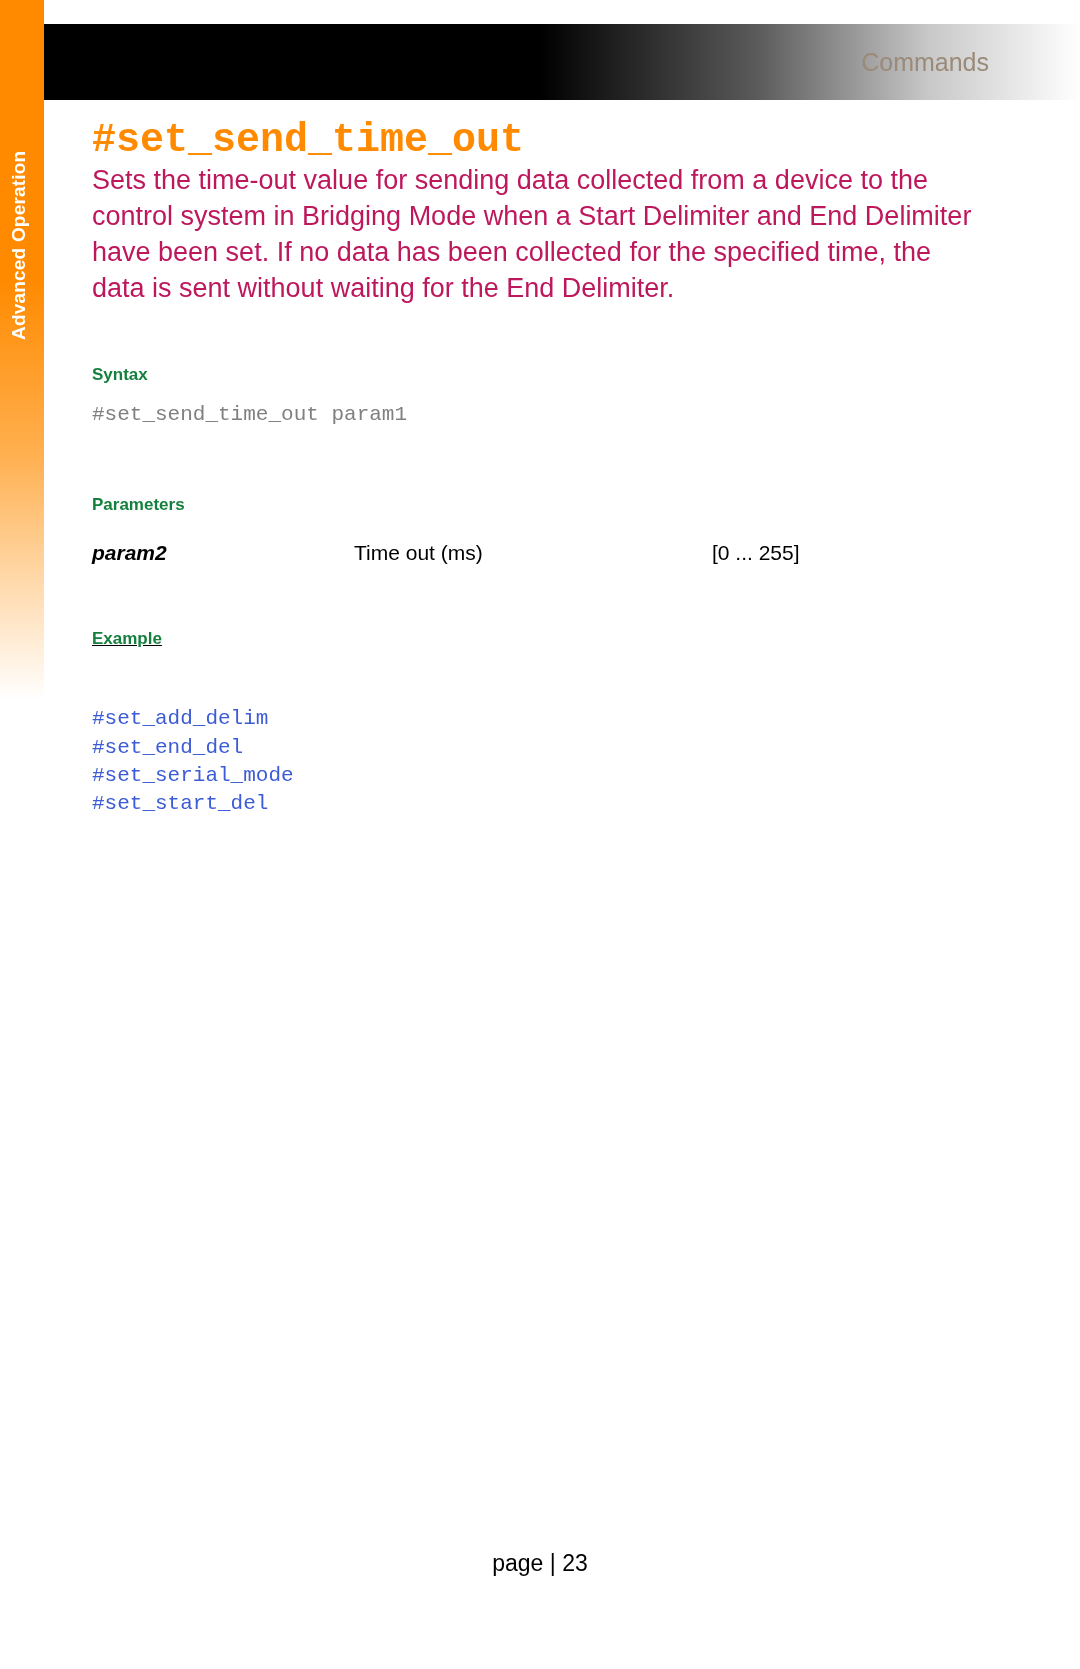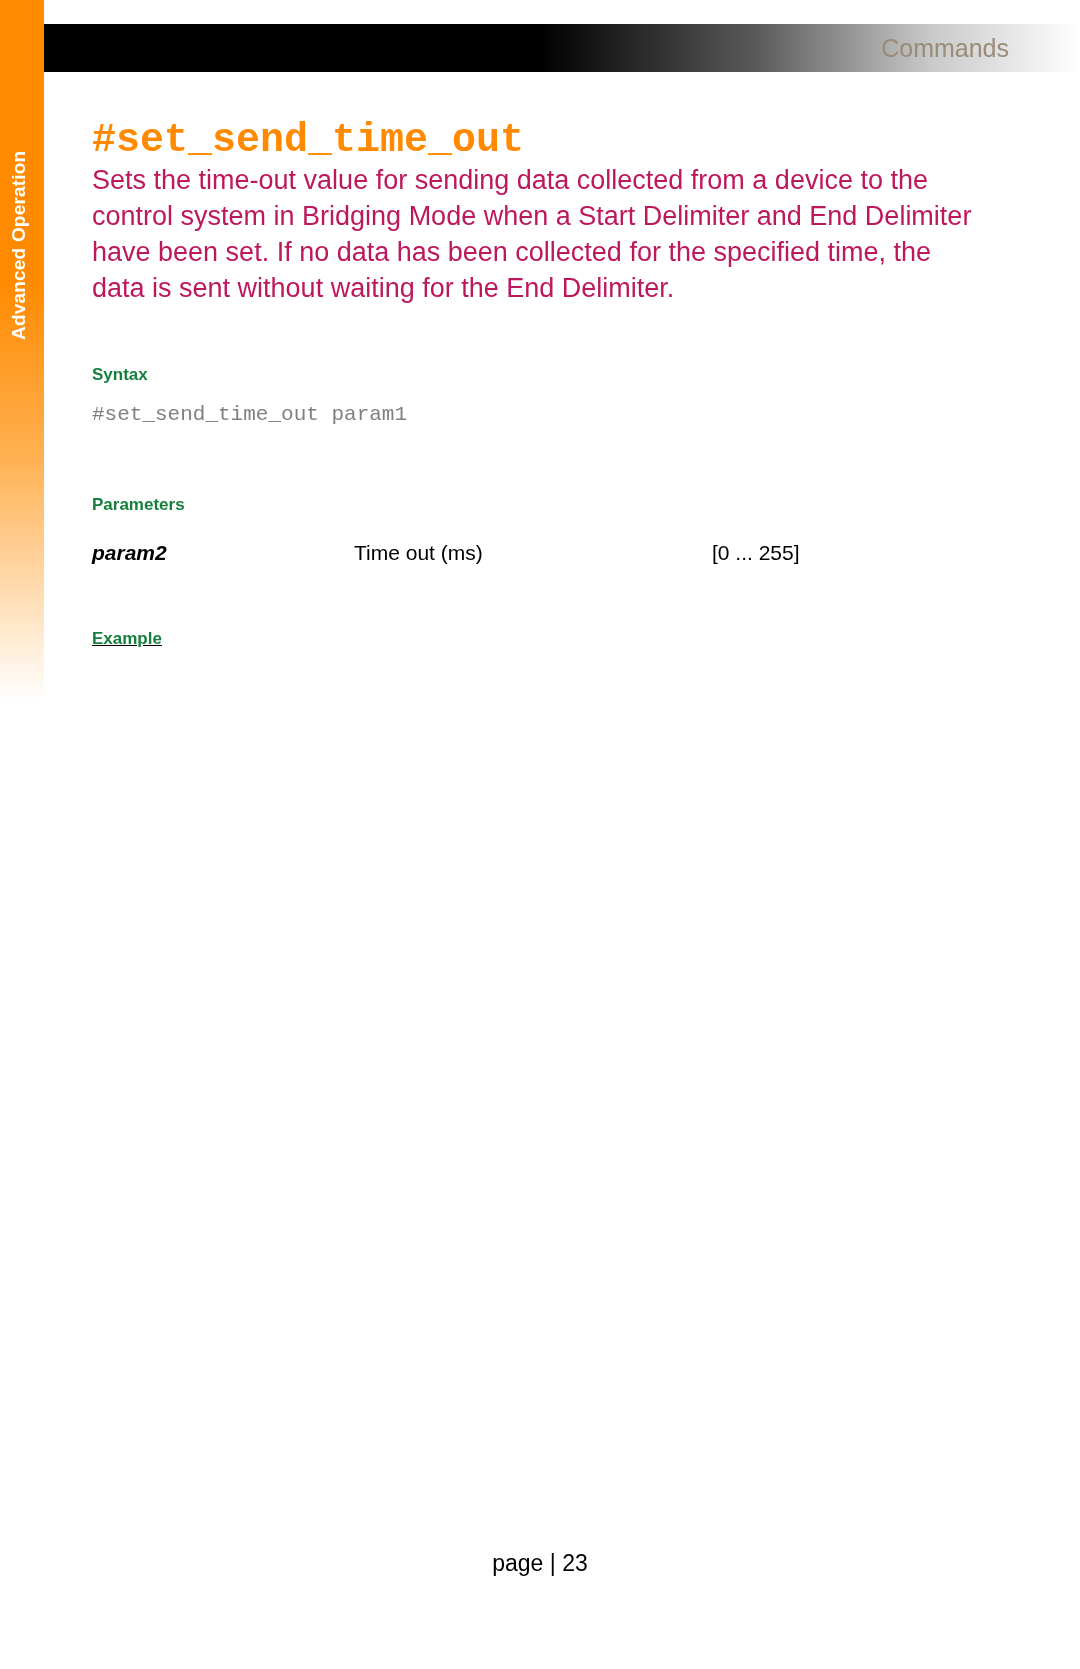--- a/index.html
+++ b/index.html
@@ -30,26 +30,26 @@
       color: #fff;
       font-weight: bold;
       font-size: 19px;
       letter-spacing: 0.2px;
     }
     .header-bar {
       position: absolute;
       left: 0;
       top: 24px;
       right: 0;
-      height: 48px;
+      height: 76px;
       background: linear-gradient(to right, #000000 0%, #000000 50%, #5a5a5a 70%, #c8c8c8 86%, #ffffff 100%);
       display: flex;
       align-items: center;
       justify-content: flex-end;
-      padding-right: 71px;
+      padding-right: 91px;
       z-index: 2;
     }
     .header-title {
       color: #9a8a78;
       font-size: 25px;
       font-weight: 400;
     }
     .content {
       position: absolute;
       left: 92px;
@@ -142,16 +142,22 @@
         <div class="col3">[0 ... 255]</div>
       </div>
     </div>
   </div>
 
   <div class="block-example">
     <h2 class="section">Example</h2>
   </div>
 
   <div>
+    <div class="related-list">
+      <a class="rel-link">#set_add_delim</a>
+      <a class="rel-link">#set_end_del</a>
+      <a class="rel-link">#set_serial_mode</a>
+      <a class="rel-link">#set_start_del</a>
+    </div>
   </div>
 </div>
 
 <div class="footer">page | 23</div>
 
 </body></html>

